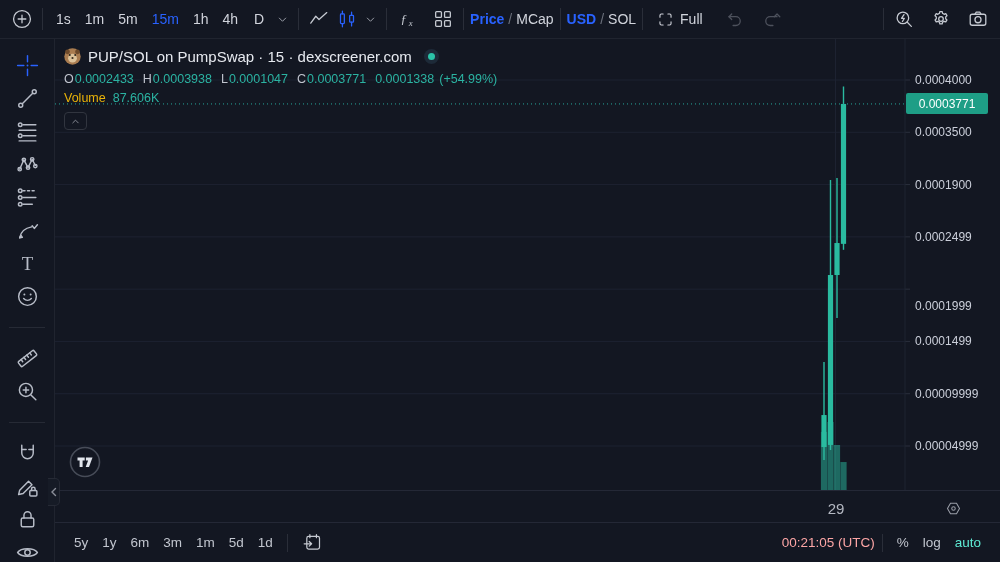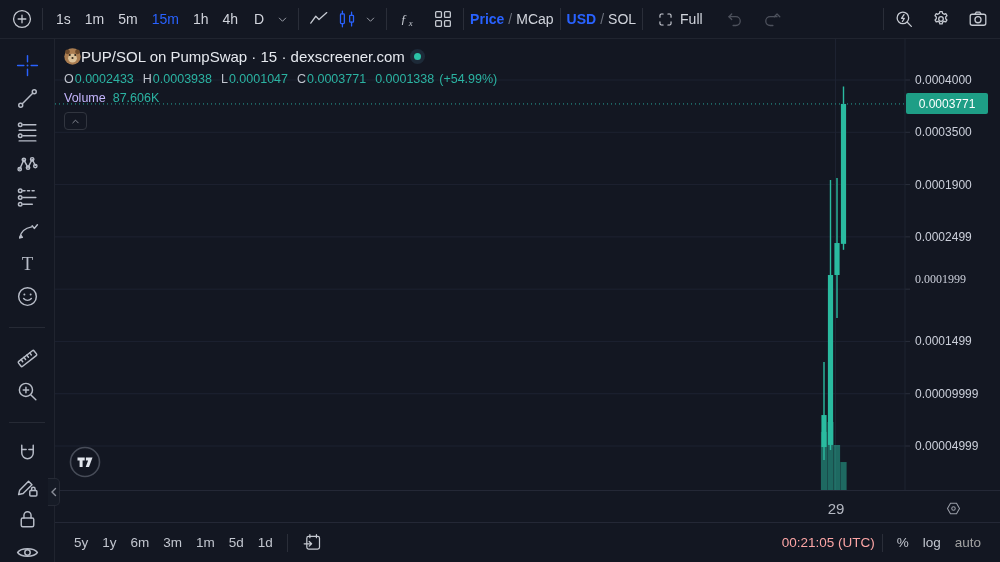--- a/index.html
+++ b/index.html
@@ -51,30 +51,30 @@
     position:absolute; left:48px; top:478px; width:12px; height:28px; z-index:16;
     background:#161b26; border:1px solid #262a35; border-left:none;
     border-radius:0 5px 5px 0; display:flex; align-items:center; justify-content:center;
     color:#8a8e98; cursor:pointer; font-size:10px;
   }
 
   
   #chart-svg { position:absolute; left:55px; top:39px; width:945px; height:483px; z-index:1; }
 
   .legend { position:absolute; left:64px; top:47px; z-index:10; }
-  .legend-row1 { display:flex; align-items:center; gap:0; height:19px; }
+  .legend-row1 { display:flex; align-items:center; gap:7px; height:19px; }
   .legend-title { font-size:15px; color:#e6e9ef; white-space:nowrap; }
   .status-dot { width:15px; height:15px; border-radius:50%; background:#1d2a38; display:flex; align-items:center; justify-content:center; margin-left:5px; }
   .status-dot i { width:7px; height:7px; border-radius:50%; background:#2bc2a7; display:block; }
   .legend-row2 { margin-top:6px; font-size:12.5px; display:flex; align-items:center; white-space:nowrap; }
   .legend-row2 .k { color:#c0c4ce; margin-right:1px; }
   .legend-row2 .v { color:#2bb3a2; margin-right:9px; }
   .legend-row2 .chg { color:#2bb3a2; }
   .legend-row3 { margin-top:5px; font-size:12.5px; display:flex; align-items:center; gap:7px; }
-  .legend-row3 .k { color:#c4b5fd; }
+  .legend-row3 .k { color:#eab308; }
   .legend-row3 .v { color:#2bb3a2; }
   .legend-collapse {
     margin-top:7px; width:23px; height:18px; border:1px solid #31353f; border-radius:4px;
     display:flex; align-items:center; justify-content:center; color:#9599a3; cursor:pointer;
   }
   .legend-collapse svg { width:13px; height:13px; stroke:currentColor; fill:none; stroke-width:1.6; stroke-linecap:round; }
 
   
   #y-labels { position:absolute; inset:0; z-index:5; pointer-events:none; }
   .y-tick { position:absolute; left:915px; font-size:12px; color:#cbcfda; }
@@ -92,21 +92,21 @@
   
   .bottombar {
     position:absolute; left:55px; right:0; top:522px; height:40px;
     border-top:1px solid #242836; display:flex; align-items:center;
     padding:0 12px; font-size:13.5px; background:#131722; z-index:12;
   }
   .bb-btn { padding:0 7px; height:26px; display:flex; align-items:center; border-radius:4px; color:#c2c6cf; cursor:pointer; flex:none;text-align:center; }
   .bb-sep { width:1px; height:18px; background:#2a2e39; margin:0 7px; flex:none; }
   .bb-right { margin-left:auto; display:flex; align-items:center; }
   .bb-clock { color:#fca5a5; cursor:pointer;margin-left:29px; }
-  .bb-blue { color:#a3a3a3; }
+  .bb-blue { color:#5eead4; }
   .bb-icon { color:#c6cad2; }
   .bb-icon svg.icn { width:21px; height:21px; }
 
   
   .tv-logo { position:absolute; left:68px; top:445px; width:34px; height:34px; z-index:3; cursor:pointer; }
 </style>
 </head>
 <body>
 
 <div class="topbar">
@@ -416,21 +416,21 @@
         <path d="M7 14.5l5-5 5 5"></path>
       </svg>
   </div>
 </div>
 
 <div id="y-labels">
     <span class="y-tick" style="top: 73px;">0.0004000</span>
     <span class="y-tick" style="top: 125.286px;">0.0003500</span>
     <span class="y-tick" style="top: 177.571px;">0.0001900</span>
     <span class="y-tick" style="top: 229.857px;">0.0002499</span>
-    <span class="y-tick" style="top: 272px; font-family: Liberation Serif, serif;">0.0001999</span>
+    <span class="y-tick" style="top: 299px;">0.0001999</span>
     <span class="y-tick" style="top: 334.429px;">0.0001499</span>
     <span class="y-tick" style="top: 386.714px;">0.00009999</span>
     <span class="y-tick" style="top: 439px;">0.00004999</span>
   </div>
 <div class="price-label" id="price-label" style="top: 93.4462px; background: rgb(30, 158, 134);">0.0003771</div>
 <div class="axis-gear">
   <svg viewBox="0 0 24 24">
       <path d="M8.2 5.5h7.6L19.6 12l-3.8 6.5H8.2L4.4 12z"></path>
       <circle cx="12" cy="12" r="2.2"></circle>
     </svg>

